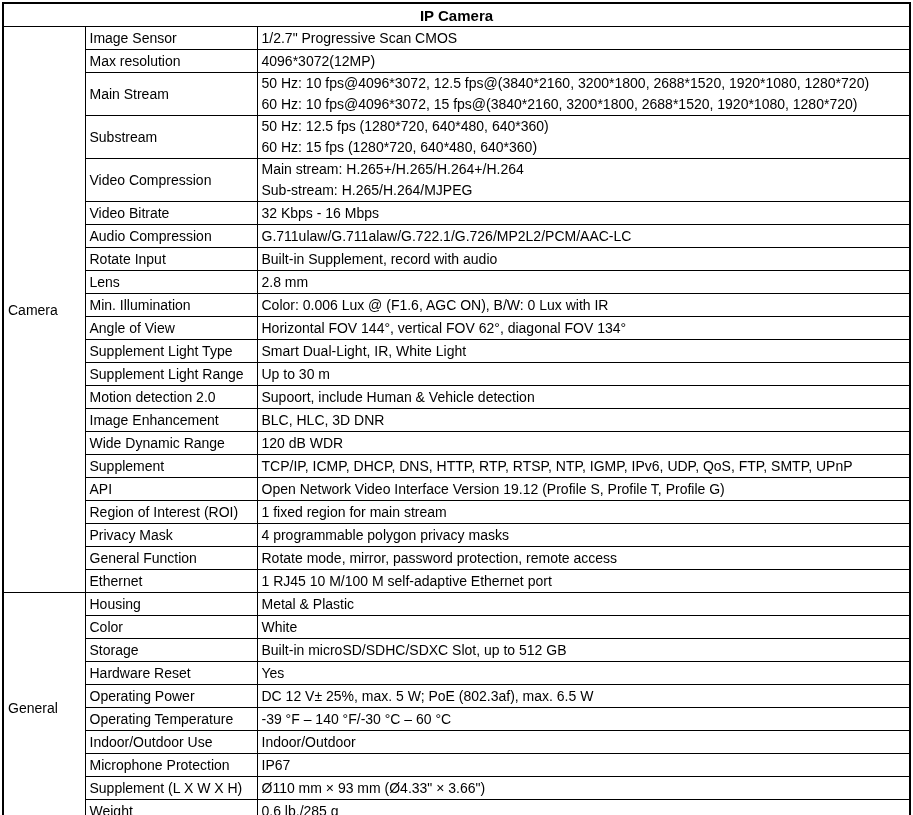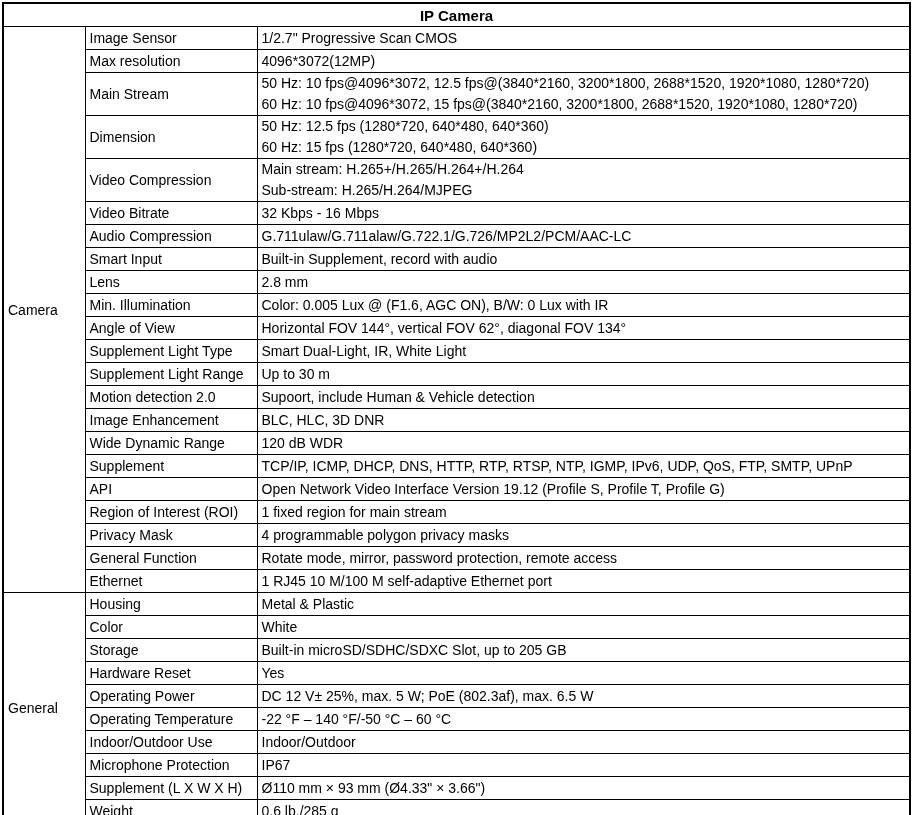--- a/index.html
+++ b/index.html
@@ -82,21 +82,21 @@
           </td>
         </tr>
         <tr class="multi">
           <td class="label-cell">Main Stream</td>
           <td class="value-cell">
             <div class="value-line">50 Hz: 10 fps@4096*3072, 12.5 fps@(3840*2160, 3200*1800, 2688*1520, 1920*1080, 1280*720)</div>
             <div class="value-line">60 Hz: 10 fps@4096*3072, 15 fps@(3840*2160, 3200*1800, 2688*1520, 1920*1080, 1280*720)</div>
           </td>
         </tr>
         <tr class="multi">
-          <td class="label-cell">Dimension</td>
+          <td class="label-cell">Substream</td>
           <td class="value-cell">
             <div class="value-line">50 Hz: 12.5 fps (1280*720, 640*480, 640*360)</div>
             <div class="value-line">60 Hz: 15 fps (1280*720, 640*480, 640*360)</div>
           </td>
         </tr>
         <tr class="multi">
           <td class="label-cell">Video Compression</td>
           <td class="value-cell">
             <div class="value-line">Main stream: H.265+/H.265/H.264+/H.264</div>
             <div class="value-line">Sub-stream: H.265/H.264/MJPEG</div>
@@ -108,35 +108,35 @@
             <div class="value-line">32 Kbps - 16 Mbps</div>
           </td>
         </tr>
         <tr class="single">
           <td class="label-cell">Audio Compression</td>
           <td class="value-cell">
             <div class="value-line">G.711ulaw/G.711alaw/G.722.1/G.726/MP2L2/PCM/AAC-LC</div>
           </td>
         </tr>
         <tr class="single">
-          <td class="label-cell">Smart Input</td>
+          <td class="label-cell">Rotate Input</td>
           <td class="value-cell">
             <div class="value-line">Built-in Supplement, record with audio</div>
           </td>
         </tr>
         <tr class="single">
           <td class="label-cell">Lens</td>
           <td class="value-cell">
             <div class="value-line">2.8 mm</div>
           </td>
         </tr>
         <tr class="single">
           <td class="label-cell">Min. Illumination</td>
           <td class="value-cell">
-            <div class="value-line">Color: 0.005 Lux @ (F1.6, AGC ON), B/W: 0 Lux with IR</div>
+            <div class="value-line">Color: 0.006 Lux @ (F1.6, AGC ON), B/W: 0 Lux with IR</div>
           </td>
         </tr>
         <tr class="single">
           <td class="label-cell">Angle of View</td>
           <td class="value-cell">
             <div class="value-line">Horizontal FOV 144°, vertical FOV 62°, diagonal FOV 134°</div>
           </td>
         </tr>
         <tr class="single">
           <td class="label-cell">Supplement Light Type</td>
@@ -213,39 +213,39 @@
         </tr>
         <tr class="single">
           <td class="label-cell">Color</td>
           <td class="value-cell">
             <div class="value-line">White</div>
           </td>
         </tr>
         <tr class="single">
           <td class="label-cell">Storage</td>
           <td class="value-cell">
-            <div class="value-line">Built-in microSD/SDHC/SDXC Slot, up to 205 GB</div>
+            <div class="value-line">Built-in microSD/SDHC/SDXC Slot, up to 512 GB</div>
           </td>
         </tr>
         <tr class="single">
           <td class="label-cell">Hardware Reset</td>
           <td class="value-cell">
             <div class="value-line">Yes</div>
           </td>
         </tr>
         <tr class="single">
           <td class="label-cell">Operating Power</td>
           <td class="value-cell">
             <div class="value-line">DC 12 V± 25%, max. 5 W; PoE (802.3af), max. 6.5 W</div>
           </td>
         </tr>
         <tr class="single">
           <td class="label-cell">Operating Temperature</td>
           <td class="value-cell">
-            <div class="value-line">-22 °F – 140 °F/-50 °C – 60 °C</div>
+            <div class="value-line">-39 °F – 140 °F/-30 °C – 60 °C</div>
           </td>
         </tr>
         <tr class="single">
           <td class="label-cell">Indoor/Outdoor Use</td>
           <td class="value-cell">
             <div class="value-line">Indoor/Outdoor</div>
           </td>
         </tr>
         <tr class="single">
           <td class="label-cell">Microphone Protection</td>

